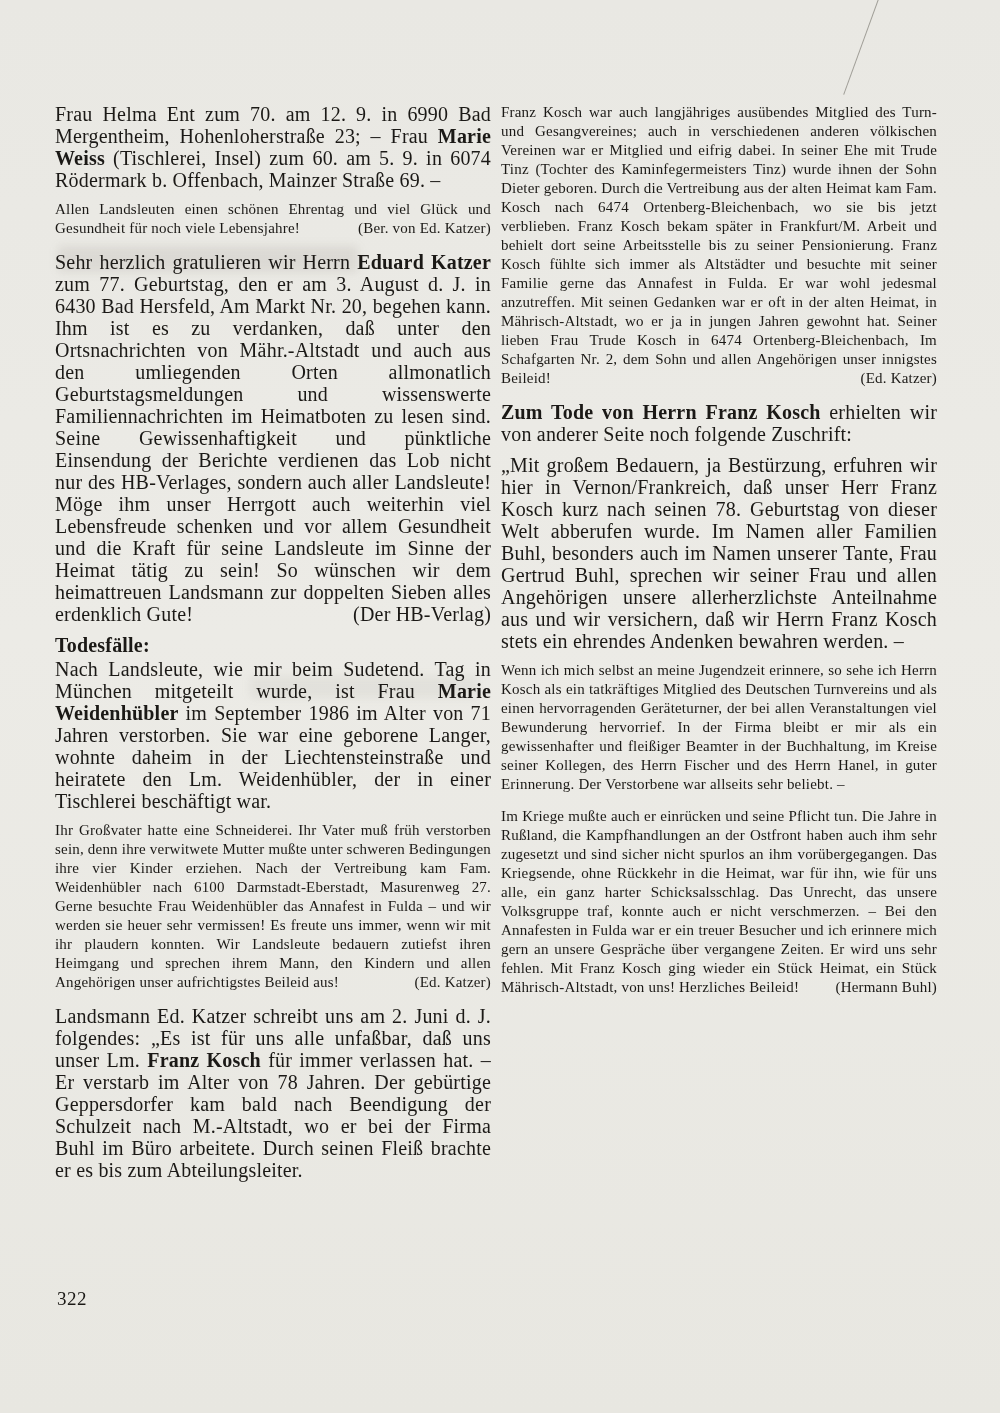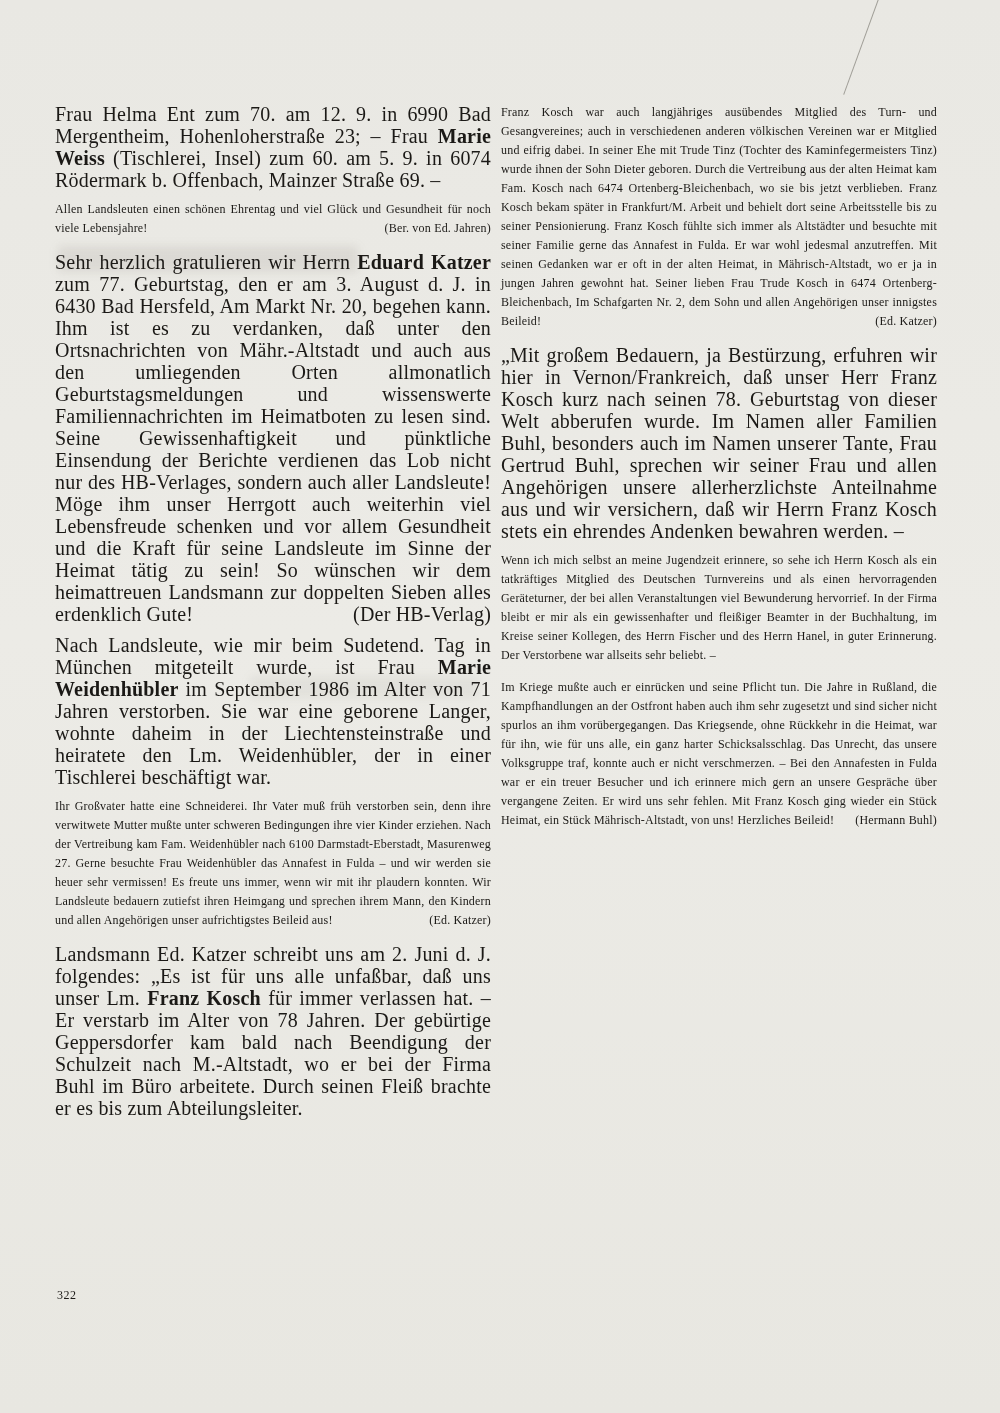--- a/index.html
+++ b/index.html
@@ -35,36 +35,36 @@
     letter-spacing:0.2px;
     margin:0;
   }
   .para::after{content:"";display:block;clear:both;}
   .para.body{
     font-size:20px;
     line-height:22px;
     margin:0 0 9px 0;
   }
   .para.small{
-    font-size:12px;
+    font-size:15px;
     line-height:19px;
     margin:0 0 13px 0;
   }
   .para.heading{
     font-size:20px;
     line-height:23px;
     text-align:left;
     margin:2px 0 1px 0;
   }
   .bold{font-weight:bold;}
   .signature{float:right;padding-left:14px;}
   .page-number{
     position:absolute;
     left:57px;top:1288px;
-    font-size:12px;
+    font-size:19px;
     letter-spacing:0.5px;
   }
   
   .bleed{
     position:absolute;
     background:rgba(115,110,98,0.12);
     filter:blur(4px);
     border-radius:4px;
     pointer-events:none;
   }
@@ -83,28 +83,30 @@
 <body>
 
 <div class="page">
   <div class="bleed bleed-1"></div>
   <div class="bleed bleed-2"></div>
   <div class="crease"></div>
 
   <div class="columns">
     <div class="column">
         <p class="para body"><span>Frau Helma Ent zum 70. am 12. 9. in 6990 Bad Mergentheim, Hohenloherstraße 23; – Frau </span><span class="bold">Marie Weiss</span><span> (Tischlerei, Insel) zum 60. am 5. 9. in 6074 Rödermark b. Offenbach, Mainzer Straße 69. –</span></p>
-        <p class="para small"><span>Allen Landsleuten einen schönen Ehrentag und viel Glück und Gesundheit für noch viele Lebensjahre!</span><span class="signature">(Ber. von Ed. Jahren)</span></p>
+        <p class="para small"><span>Allen Landsleuten einen schönen Ehrentag und viel Glück und Gesundheit für noch viele Lebensjahre!</span><span class="signature">(Ber. von Ed. Katzer)</span></p>
         <p class="para body"><span>Sehr herzlich gratulieren wir Herrn </span><span class="bold">Eduard Katzer</span><span> zum 77. Geburtstag, den er am 3. August d. J. in 6430 Bad Hersfeld, Am Markt Nr. 20, begehen kann. Ihm ist es zu verdanken, daß unter den Ortsnachrichten von Mähr.-Altstadt und auch aus den umliegenden Orten allmonatlich Geburtstagsmeldungen und wissenswerte Familiennachrichten im Heimatboten zu lesen sind. Seine Gewissenhaftigkeit und pünktliche Einsendung der Berichte verdienen das Lob nicht nur des HB-Verlages, sondern auch aller Landsleute! Möge ihm unser Herrgott auch weiterhin viel Lebensfreude schenken und vor allem Gesundheit und die Kraft für seine Landsleute im Sinne der Heimat tätig zu sein! So wünschen wir dem heimattreuen Landsmann zur doppelten Sieben alles erdenklich Gute!</span><span class="signature">(Der HB-Verlag)</span></p>
+        <p class="para heading"><span class="bold">Todesfälle:</span></p>
         <p class="para body"><span>Nach Landsleute, wie mir beim Sudetend. Tag in München mitgeteilt wurde, ist Frau </span><span class="bold">Marie Weidenhübler</span><span> im September 1986 im Alter von 71 Jahren verstorben. Sie war eine geborene Langer, wohnte daheim in der Liechtensteinstraße und heiratete den Lm. Weidenhübler, der in einer Tischlerei beschäftigt war.</span></p>
         <p class="para small"><span>Ihr Großvater hatte eine Schneiderei. Ihr Vater muß früh verstorben sein, denn ihre verwitwete Mutter mußte unter schweren Bedingungen ihre vier Kinder erziehen. Nach der Vertreibung kam Fam. Weidenhübler nach 6100 Darmstadt-Eberstadt, Masurenweg 27. Gerne besuchte Frau Weidenhübler das Annafest in Fulda – und wir werden sie heuer sehr vermissen! Es freute uns immer, wenn wir mit ihr plaudern konnten. Wir Landsleute bedauern zutiefst ihren Heimgang und sprechen ihrem Mann, den Kindern und allen Angehörigen unser aufrichtigstes Beileid aus!</span><span class="signature">(Ed. Katzer)</span></p>
         <p class="para body"><span>Landsmann Ed. Katzer schreibt uns am 2. Juni d. J. folgendes: „Es ist für uns alle unfaßbar, daß uns unser Lm. </span><span class="bold">Franz Kosch</span><span> für immer verlassen hat. – Er verstarb im Alter von 78 Jahren. Der gebürtige Geppersdorfer kam bald nach Beendigung der Schulzeit nach M.-Altstadt, wo er bei der Firma Buhl im Büro arbeitete. Durch seinen Fleiß brachte er es bis zum Abteilungsleiter.</span></p>
       </div>
     <div class="column">
         <p class="para small"><span>Franz Kosch war auch langjähriges ausübendes Mitglied des Turn- und Gesangvereines; auch in verschiedenen anderen völkischen Vereinen war er Mitglied und eifrig dabei. In seiner Ehe mit Trude Tinz (Tochter des Kaminfegermeisters Tinz) wurde ihnen der Sohn Dieter geboren. Durch die Vertreibung aus der alten Heimat kam Fam. Kosch nach 6474 Ortenberg-Bleichenbach, wo sie bis jetzt verblieben. Franz Kosch bekam später in Frankfurt/M. Arbeit und behielt dort seine Arbeitsstelle bis zu seiner Pensionierung. Franz Kosch fühlte sich immer als Altstädter und besuchte mit seiner Familie gerne das Annafest in Fulda. Er war wohl jedesmal anzutreffen. Mit seinen Gedanken war er oft in der alten Heimat, in Mährisch-Altstadt, wo er ja in jungen Jahren gewohnt hat. Seiner lieben Frau Trude Kosch in 6474 Ortenberg-Bleichenbach, Im Schafgarten Nr. 2, dem Sohn und allen Angehörigen unser innigstes Beileid!</span><span class="signature">(Ed. Katzer)</span></p>
+        <p class="para body"><span class="bold">Zum Tode von Herrn Franz Kosch</span><span> erhielten wir von anderer Seite noch folgende Zuschrift:</span></p>
         <p class="para body"><span>„Mit großem Bedauern, ja Bestürzung, erfuhren wir hier in Vernon/Frankreich, daß unser Herr Franz Kosch kurz nach seinen 78. Geburtstag von dieser Welt abberufen wurde. Im Namen aller Familien Buhl, besonders auch im Namen unserer Tante, Frau Gertrud Buhl, sprechen wir seiner Frau und allen Angehörigen unsere allerherzlichste Anteilnahme aus und wir versichern, daß wir Herrn Franz Kosch stets ein ehrendes Andenken bewahren werden. –</span></p>
         <p class="para small"><span>Wenn ich mich selbst an meine Jugendzeit erinnere, so sehe ich Herrn Kosch als ein tatkräftiges Mitglied des Deutschen Turnvereins und als einen hervorragenden Geräteturner, der bei allen Veranstaltungen viel Bewunderung hervorrief. In der Firma bleibt er mir als ein gewissenhafter und fleißiger Beamter in der Buchhaltung, im Kreise seiner Kollegen, des Herrn Fischer und des Herrn Hanel, in guter Erinnerung. Der Verstorbene war allseits sehr beliebt. –</span></p>
         <p class="para small"><span>Im Kriege mußte auch er einrücken und seine Pflicht tun. Die Jahre in Rußland, die Kampfhandlungen an der Ostfront haben auch ihm sehr zugesetzt und sind sicher nicht spurlos an ihm vorübergegangen. Das Kriegsende, ohne Rückkehr in die Heimat, war für ihn, wie für uns alle, ein ganz harter Schicksalsschlag. Das Unrecht, das unsere Volksgruppe traf, konnte auch er nicht verschmerzen. – Bei den Annafesten in Fulda war er ein treuer Besucher und ich erinnere mich gern an unsere Gespräche über vergangene Zeiten. Er wird uns sehr fehlen. Mit Franz Kosch ging wieder ein Stück Heimat, ein Stück Mährisch-Altstadt, von uns! Herzliches Beileid!</span><span class="signature">(Hermann Buhl)</span></p>
       </div>
   </div>
 
   <div class="page-number">322</div>
 </div>
 
 </body></html>

